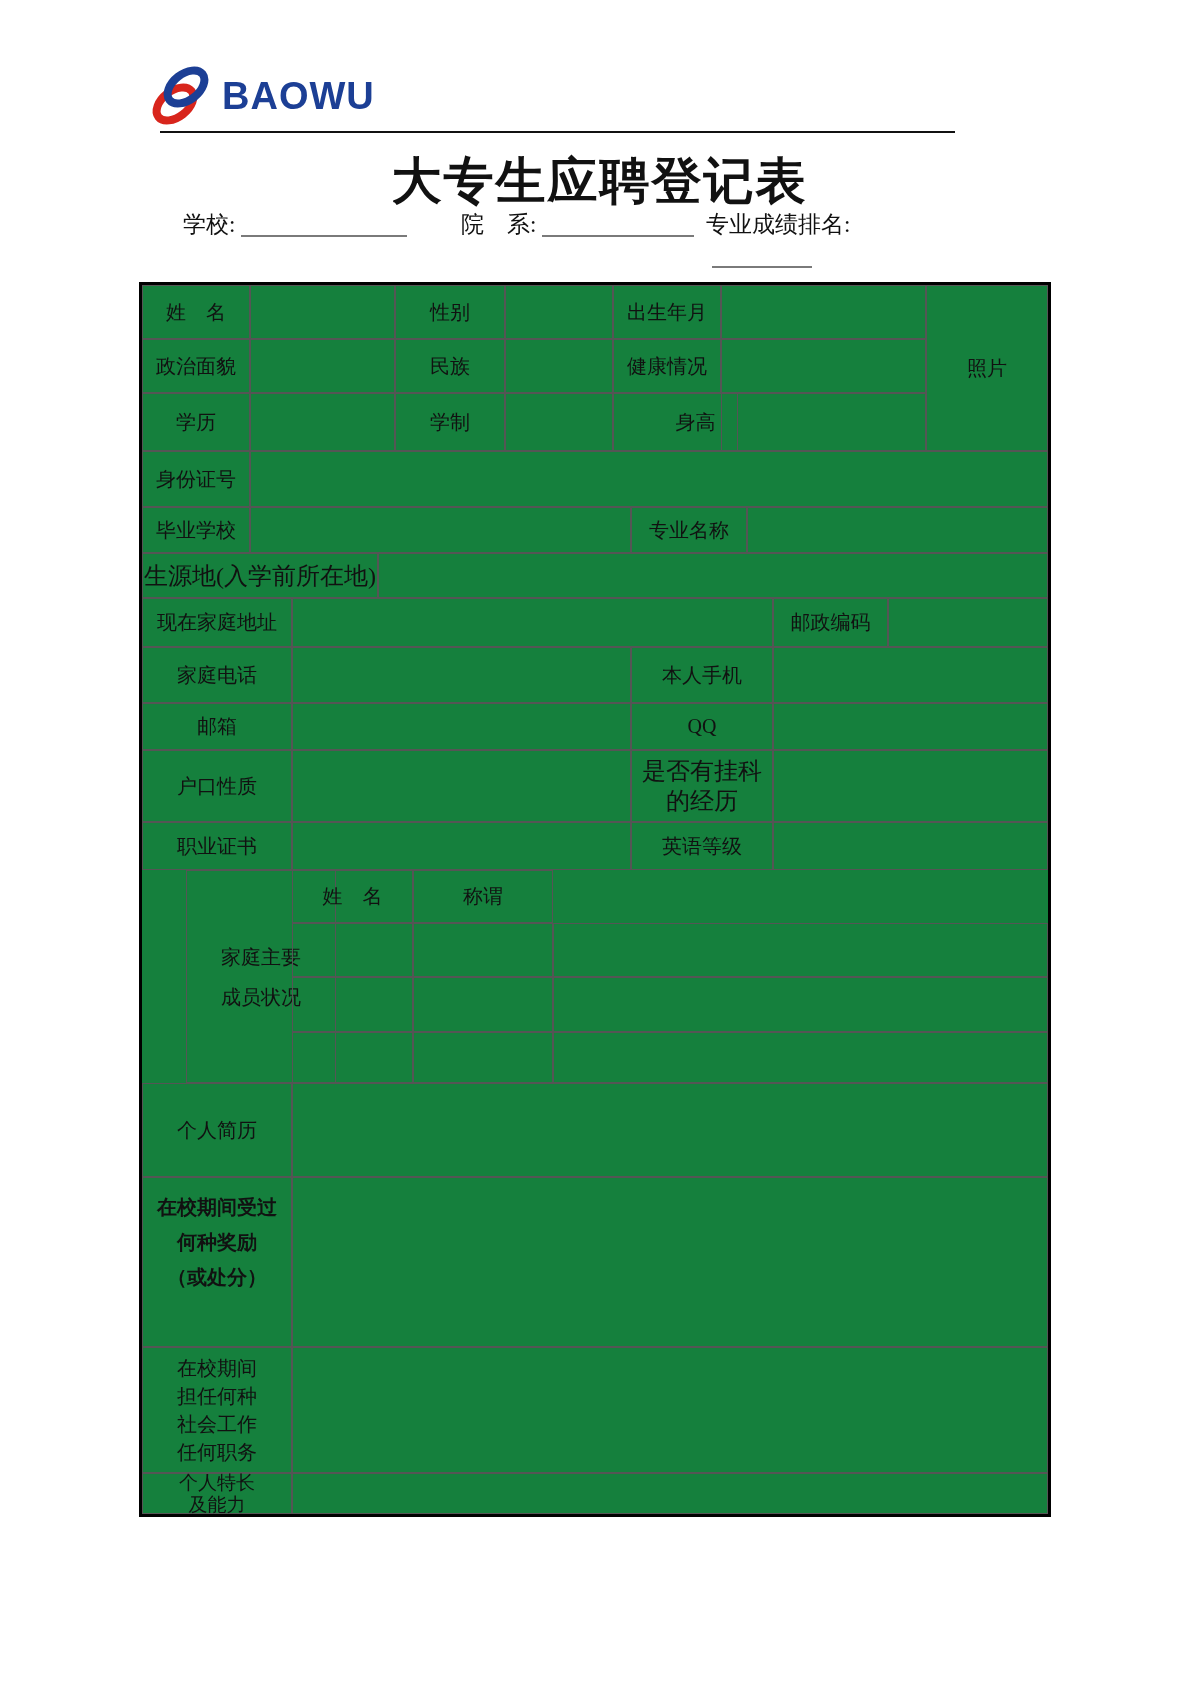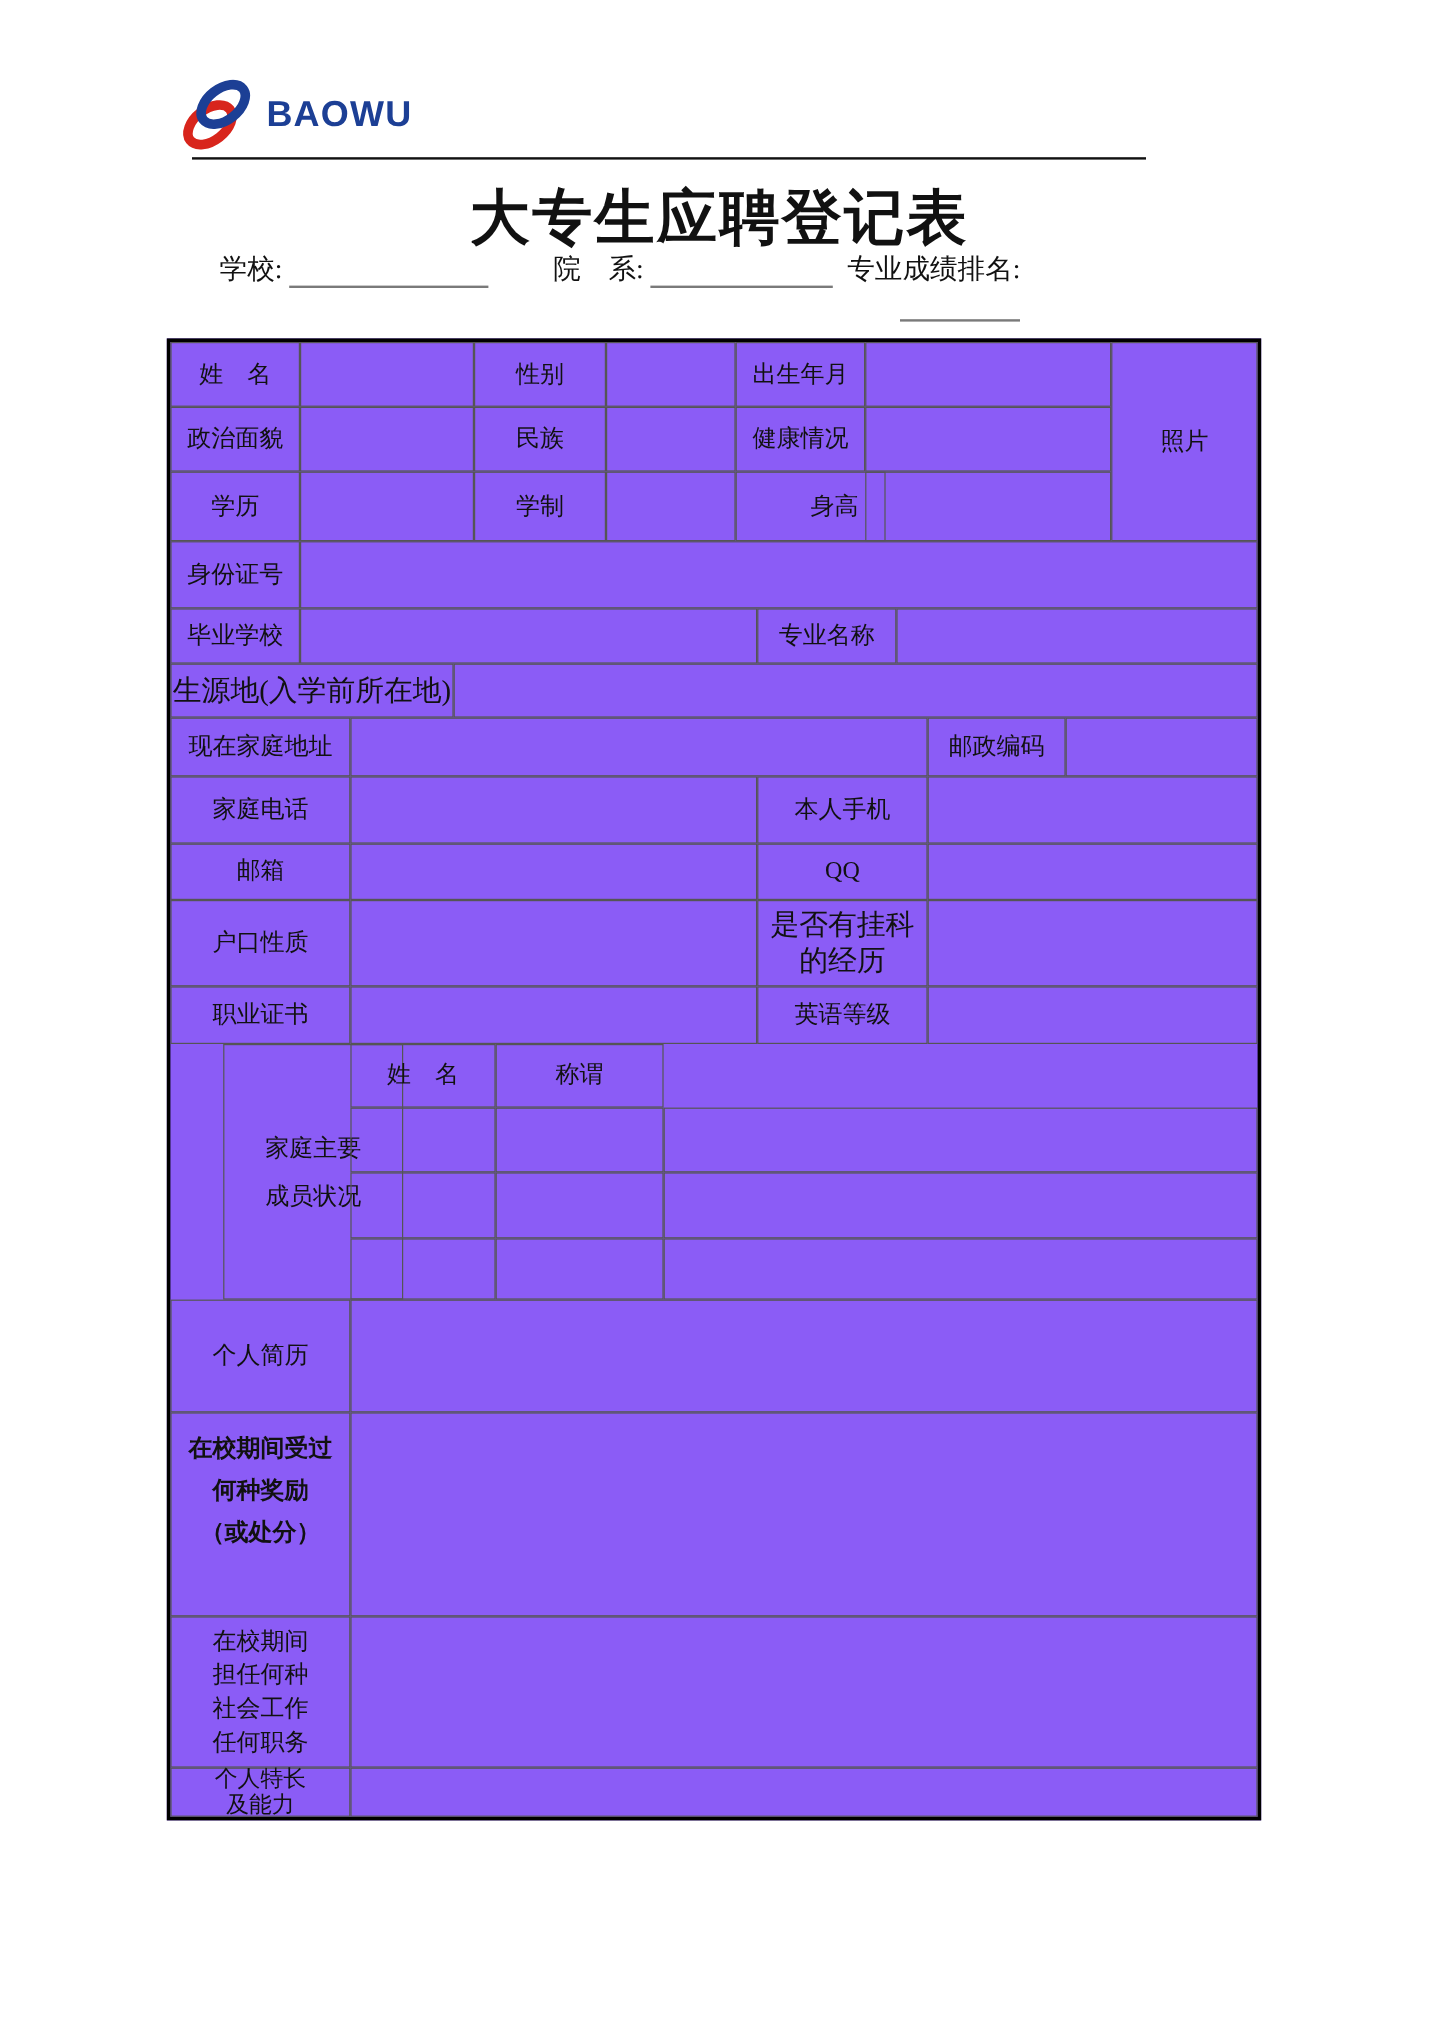--- a/index.html
+++ b/index.html
@@ -1,29 +1,29 @@
 <!DOCTYPE html>
 <html><head>
 <meta charset="utf-8">
 <style>
   html,body{margin:0;padding:0;background:#ffffff;}
   body{width:1199px;height:1696px;position:relative;overflow:hidden;
        font-family:"Liberation Serif","DejaVu Serif",serif;color:#111;}
   
   .logo-wrap{position:absolute;left:148px;top:66px;display:flex;align-items:center;}
   .logo-text{font-family:"Liberation Sans","DejaVu Sans",sans-serif;font-weight:bold;
-             font-size:30px;letter-spacing:1px;margin-left:4px;}
+             font-size:38px;letter-spacing:1px;margin-left:4px;}
   .hrule{position:absolute;left:160px;top:131px;width:795px;height:2px;background:#111;}
   .title{position:absolute;left:0;top:148px;width:1199px;text-align:center;
          font-size:50px;font-weight:bold;letter-spacing:2px;}
-  .subrow{position:absolute;top:209px;font-size:23px;display:flex;align-items:flex-end;}
+  .subrow{position:absolute;top:209px;font-size:23px;display:flex;align-items:flex-start;}
   .blank{display:inline-block;border-bottom:2px solid #7a7a7a;height:26px;margin-left:6px;}
   
   .tbl{position:absolute;left:139px;top:282px;width:912px;height:1235px;
-       border:3px solid #000;box-sizing:border-box;background:#8b5cf6;}
+       border:3px solid #000;box-sizing:border-box;background:#15803d;}
   .c{position:absolute;box-sizing:border-box;border:1px solid #555;
      display:flex;align-items:center;justify-content:center;text-align:center;
      font-size:20px;line-height:1.35;white-space:pre-line;}
   .lh40{line-height:40px;}
   .lh35{line-height:35px;align-items:flex-start;padding-top:12px;font-weight:bold;}
   .lh28{line-height:28px;}
   .sm{font-size:24px;line-height:1.25;}
   .strength{font-size:19px;line-height:22px;}
 </style>
 </head>

